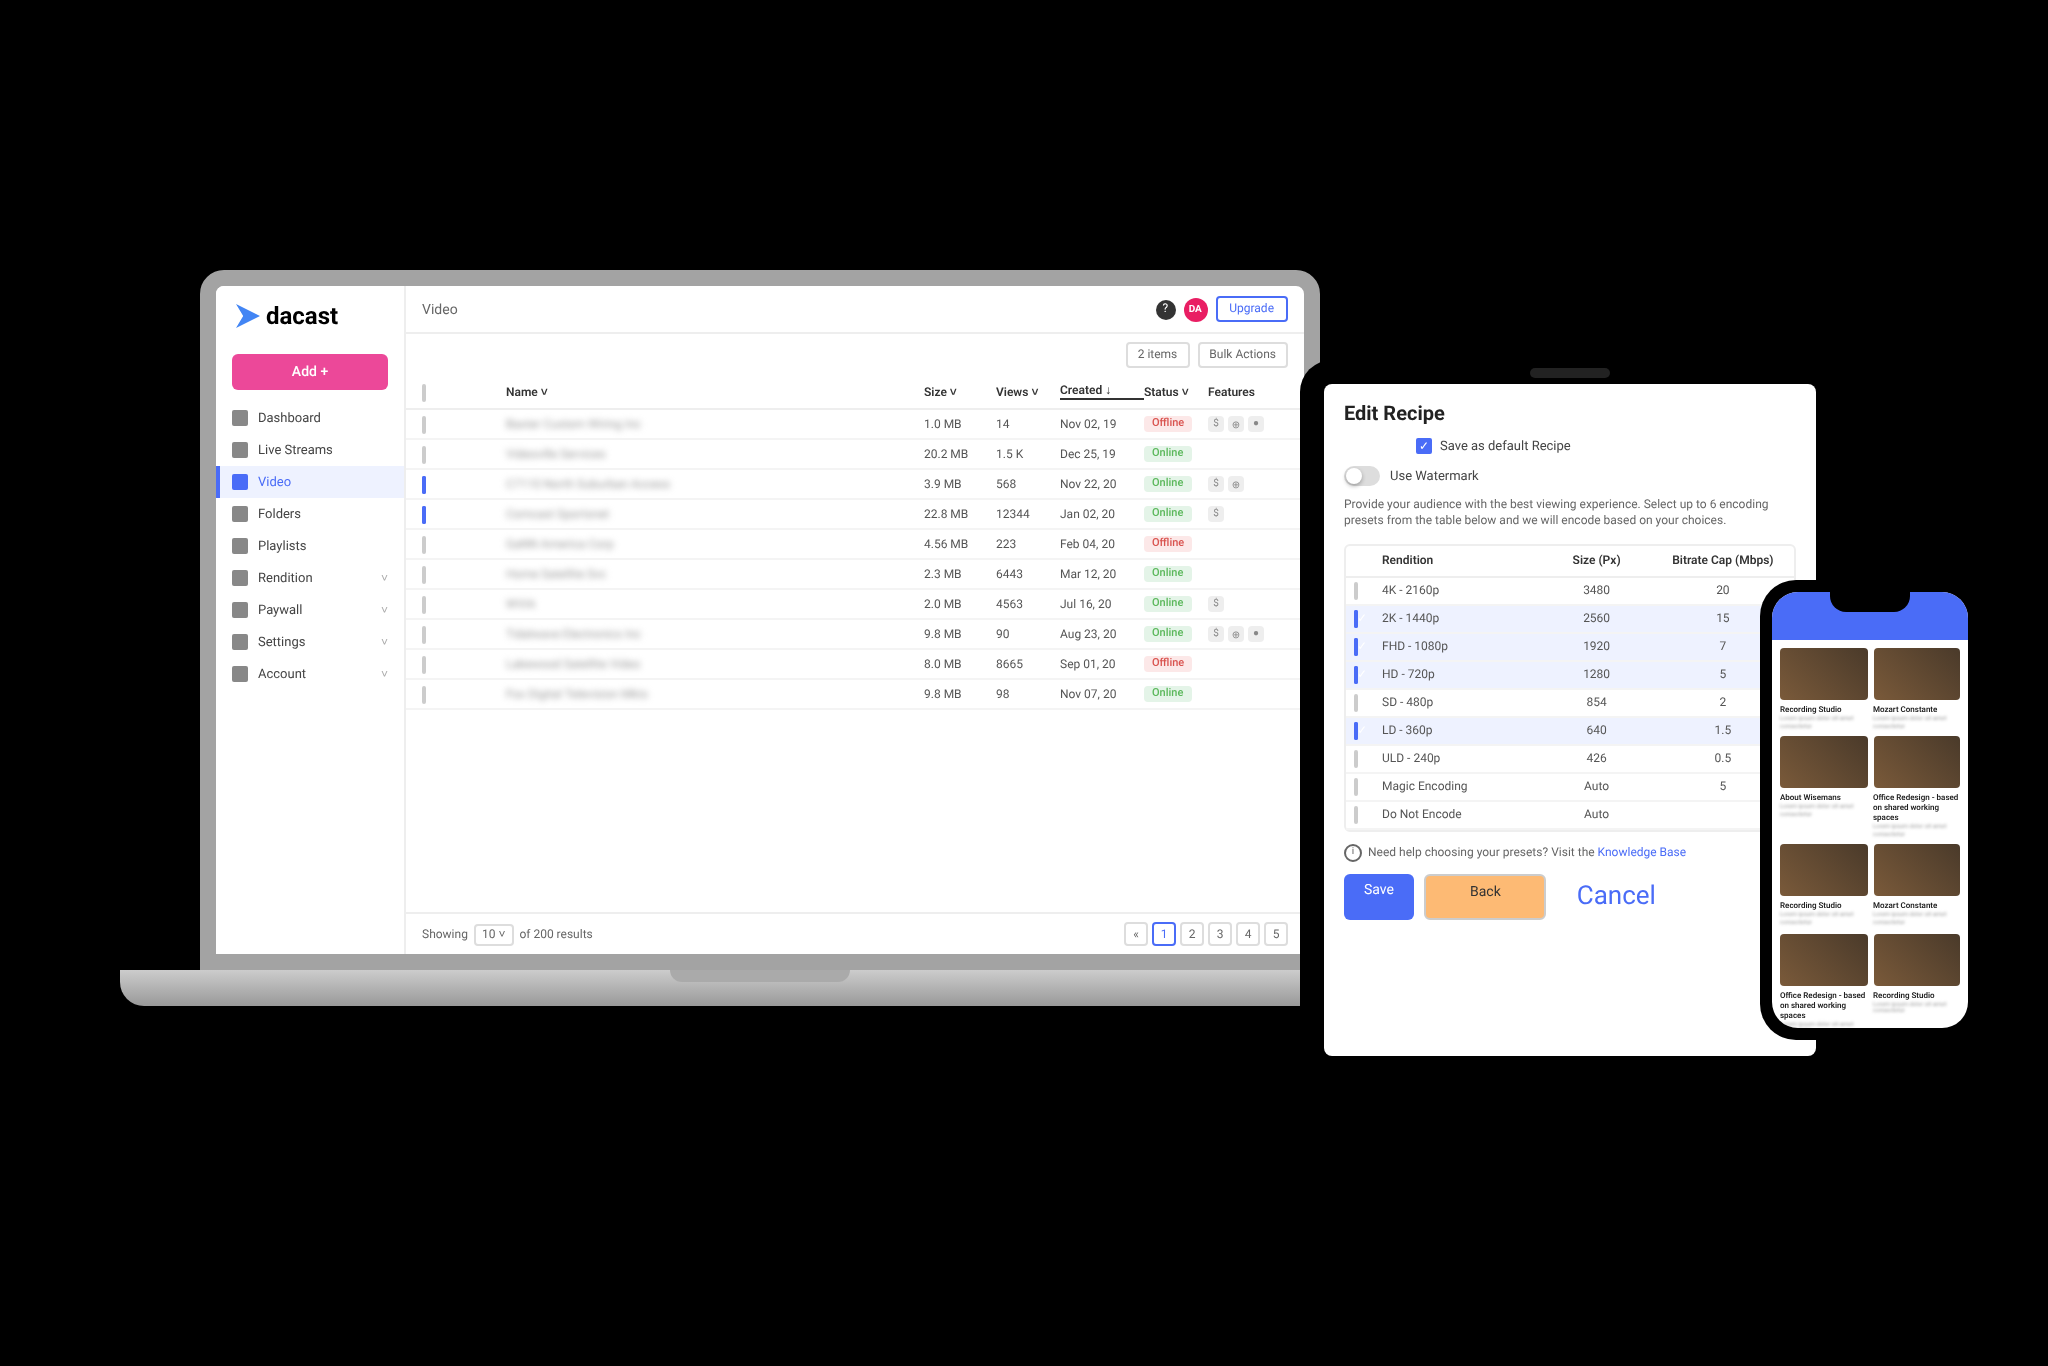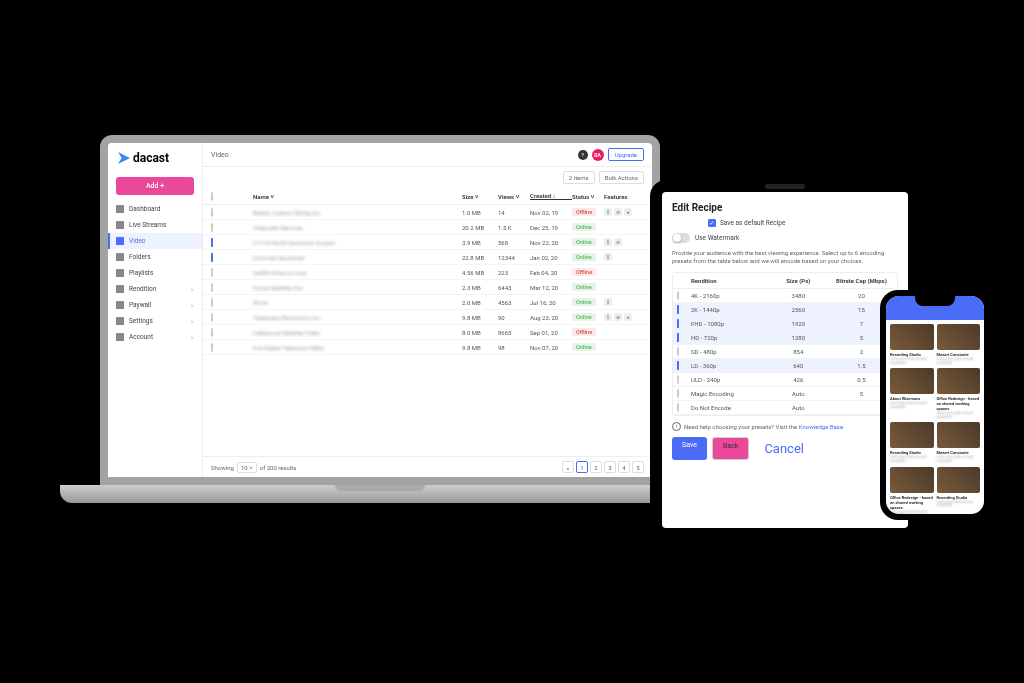--- a/index.html
+++ b/index.html
@@ -80,21 +80,21 @@
 .rend-row { display: flex; padding: 3px 4px; font-size: 6px; color: #555; border-bottom: 1px solid #f4f4f4; align-items: center; }
 .rend-row.selected { background: #eef2ff; }
 .rc-check { width: 14px; }
 .rc-name { flex: 1.2; }
 .rc-size { flex: 1; text-align: center; }
 .rc-bitrate { flex: 1; text-align: center; }
 .help-text { font-size: 6px; color: #666; margin: 6px 0; display: flex; align-items: center; gap: 3px; }
 .help-text a { color: #4a6cf7; }
 .tablet-btns { display: flex; gap: 5px; }
 .btn-save { background: #4a6cf7; color: #fff; padding: 4px 10px; border-radius: 3px; font-size: 7px; }
-.btn-back { background: #ec4899; border: 1px solid #ccc; color: #333; padding: 4px 10px; border-radius: 3px; font-size: 7px; }
+.btn-back { background: #fdba74; border: 1px solid #ccc; color: #333; padding: 4px 22px; border-radius: 3px; font-size: 7px; }
 .btn-cancel { color: #4a6cf7; padding: 4px 10px; font-size: 13px; }
 
 
 .phone { position: absolute; left: 880px; top: 290px; width: 110px; height: 230px; background: #000; border-radius: 18px; padding: 6px; }
 .phone-notch { position: absolute; top: 6px; left: 50%; transform: translateX(-50%); width: 40px; height: 10px; background: #000; border-radius: 0 0 8px 8px; z-index: 2; }
 .phone-screen { width: 100%; height: 100%; background: #fff; border-radius: 13px; overflow: hidden; position: relative; }
 .phone-header { height: 24px; background: #4a6cf7; }
 .phone-grid { padding: 4px; display: grid; grid-template-columns: 1fr 1fr; gap: 3px; }
 .phone-card { }
 .phone-img { width: 100%; height: 26px; background: linear-gradient(45deg, #7a5a3a, #4a3a2a); border-radius: 2px; }

